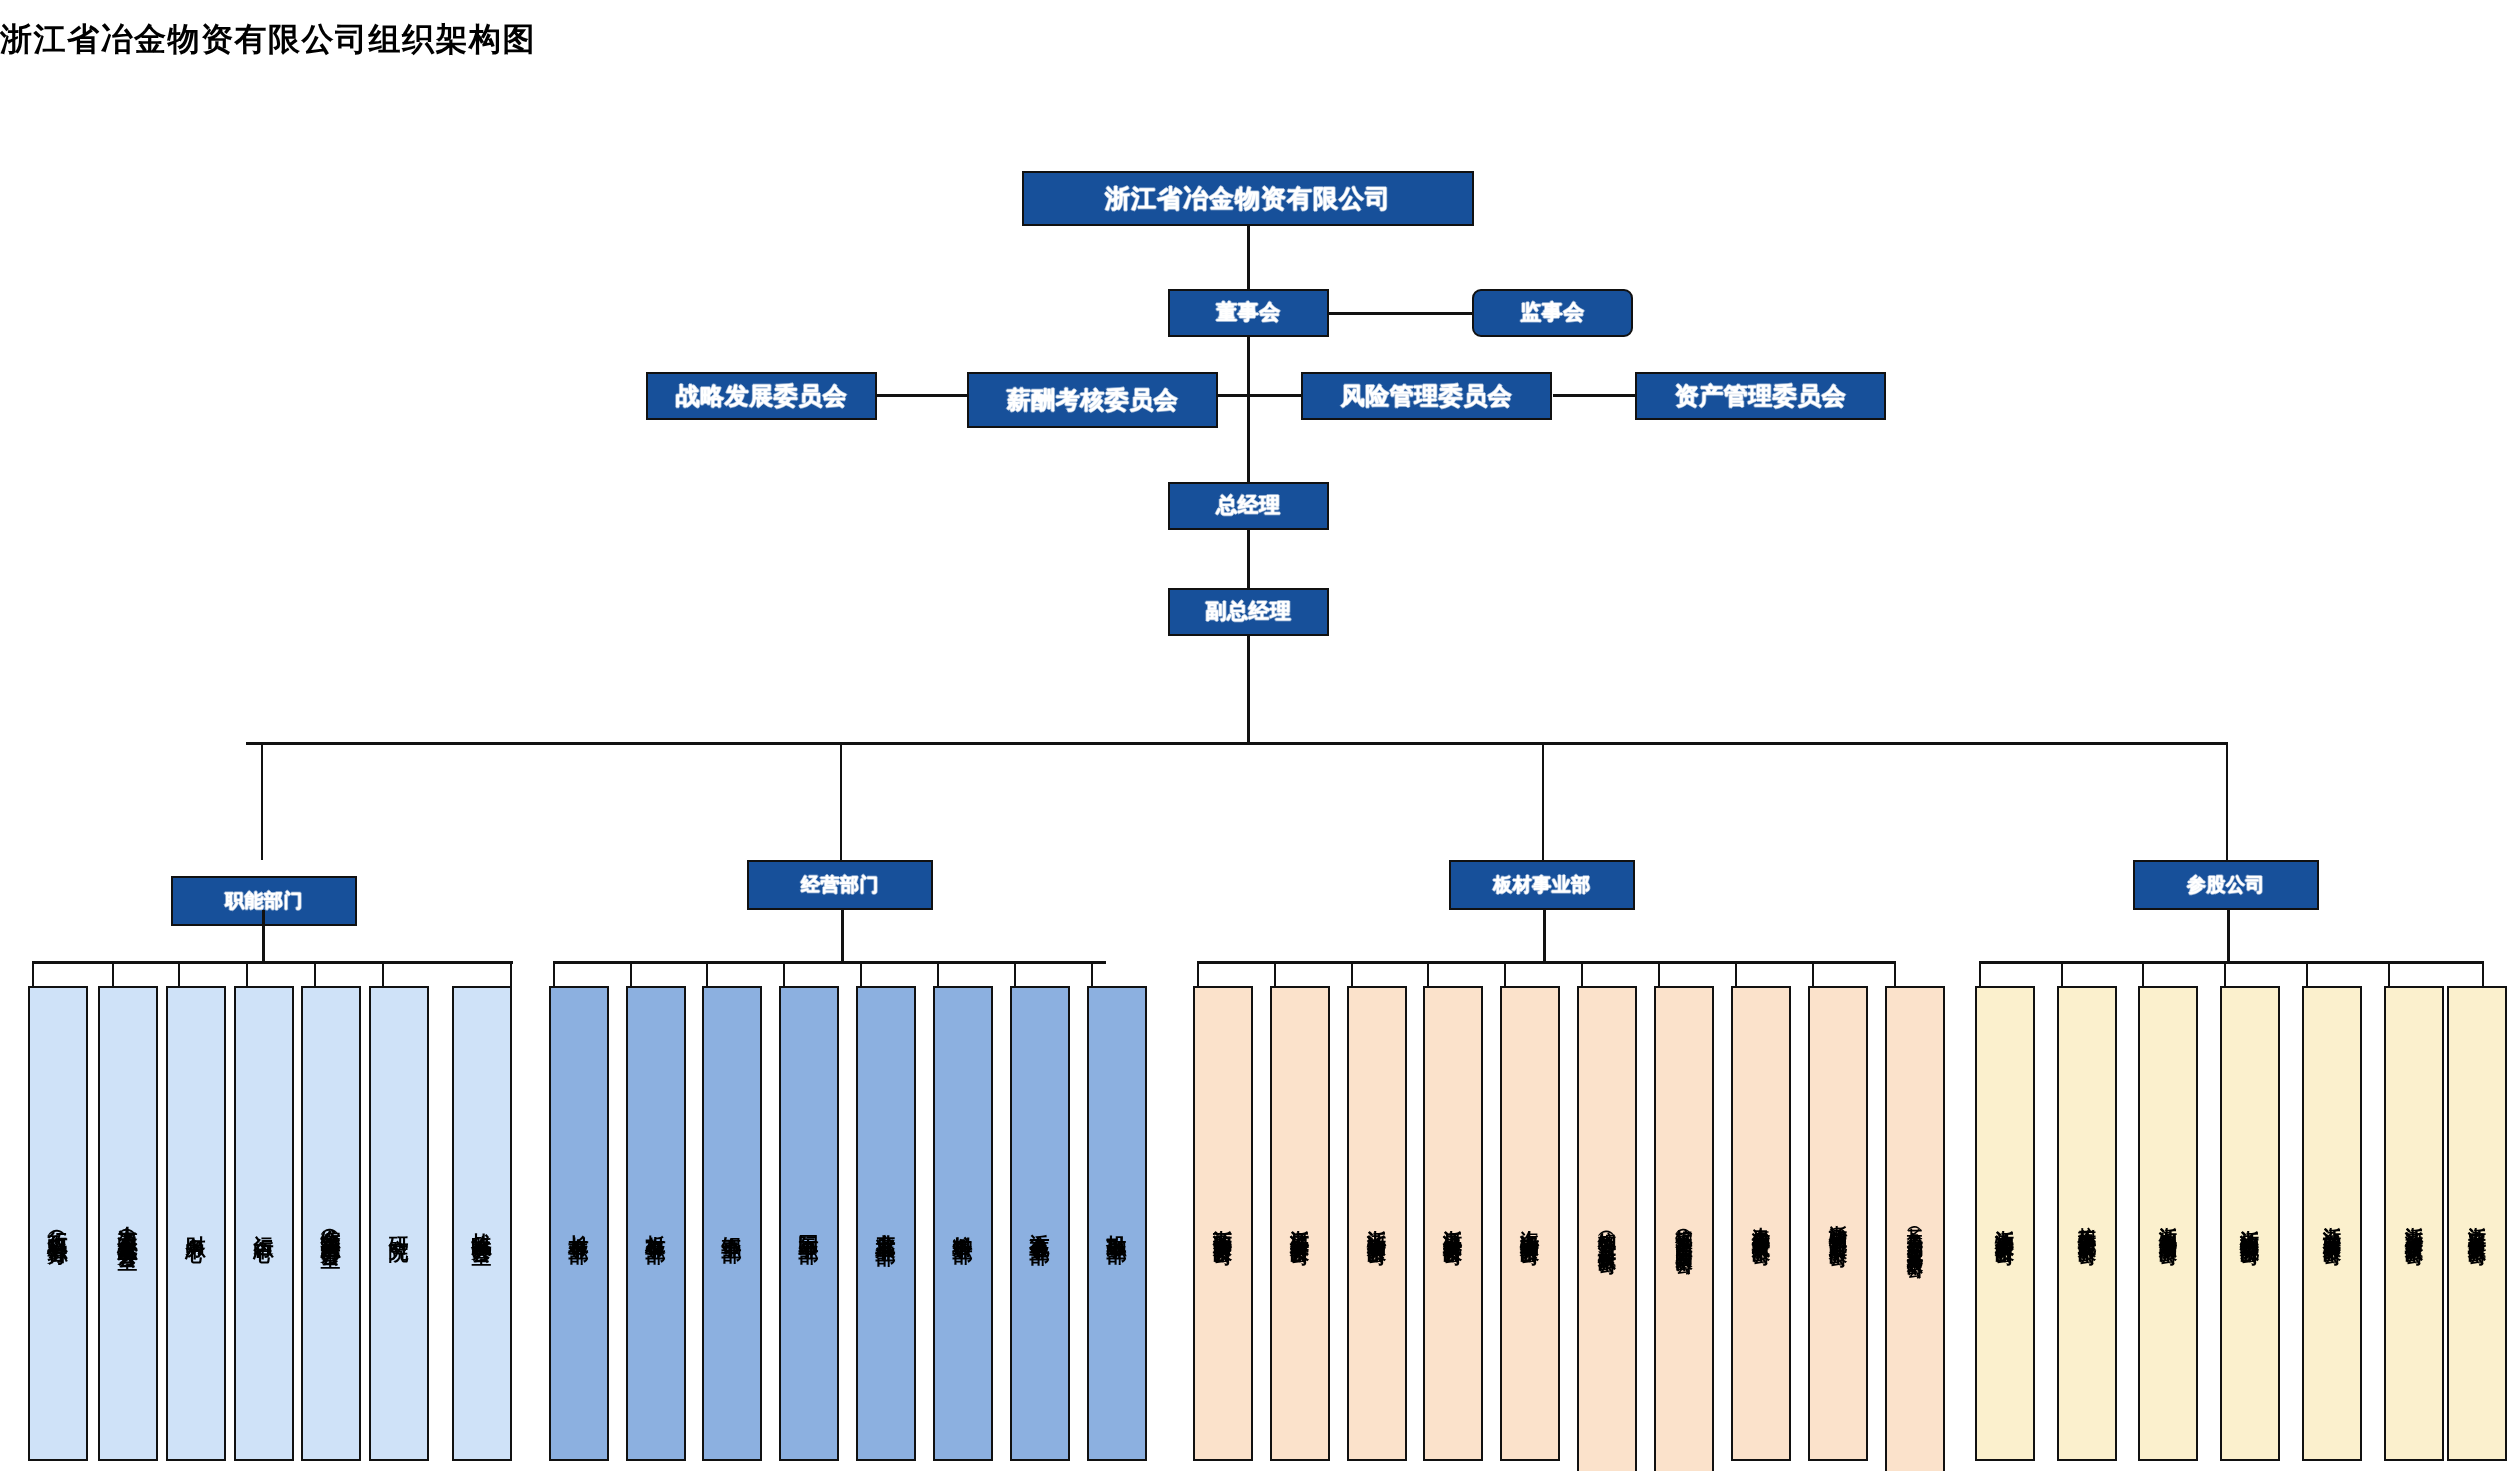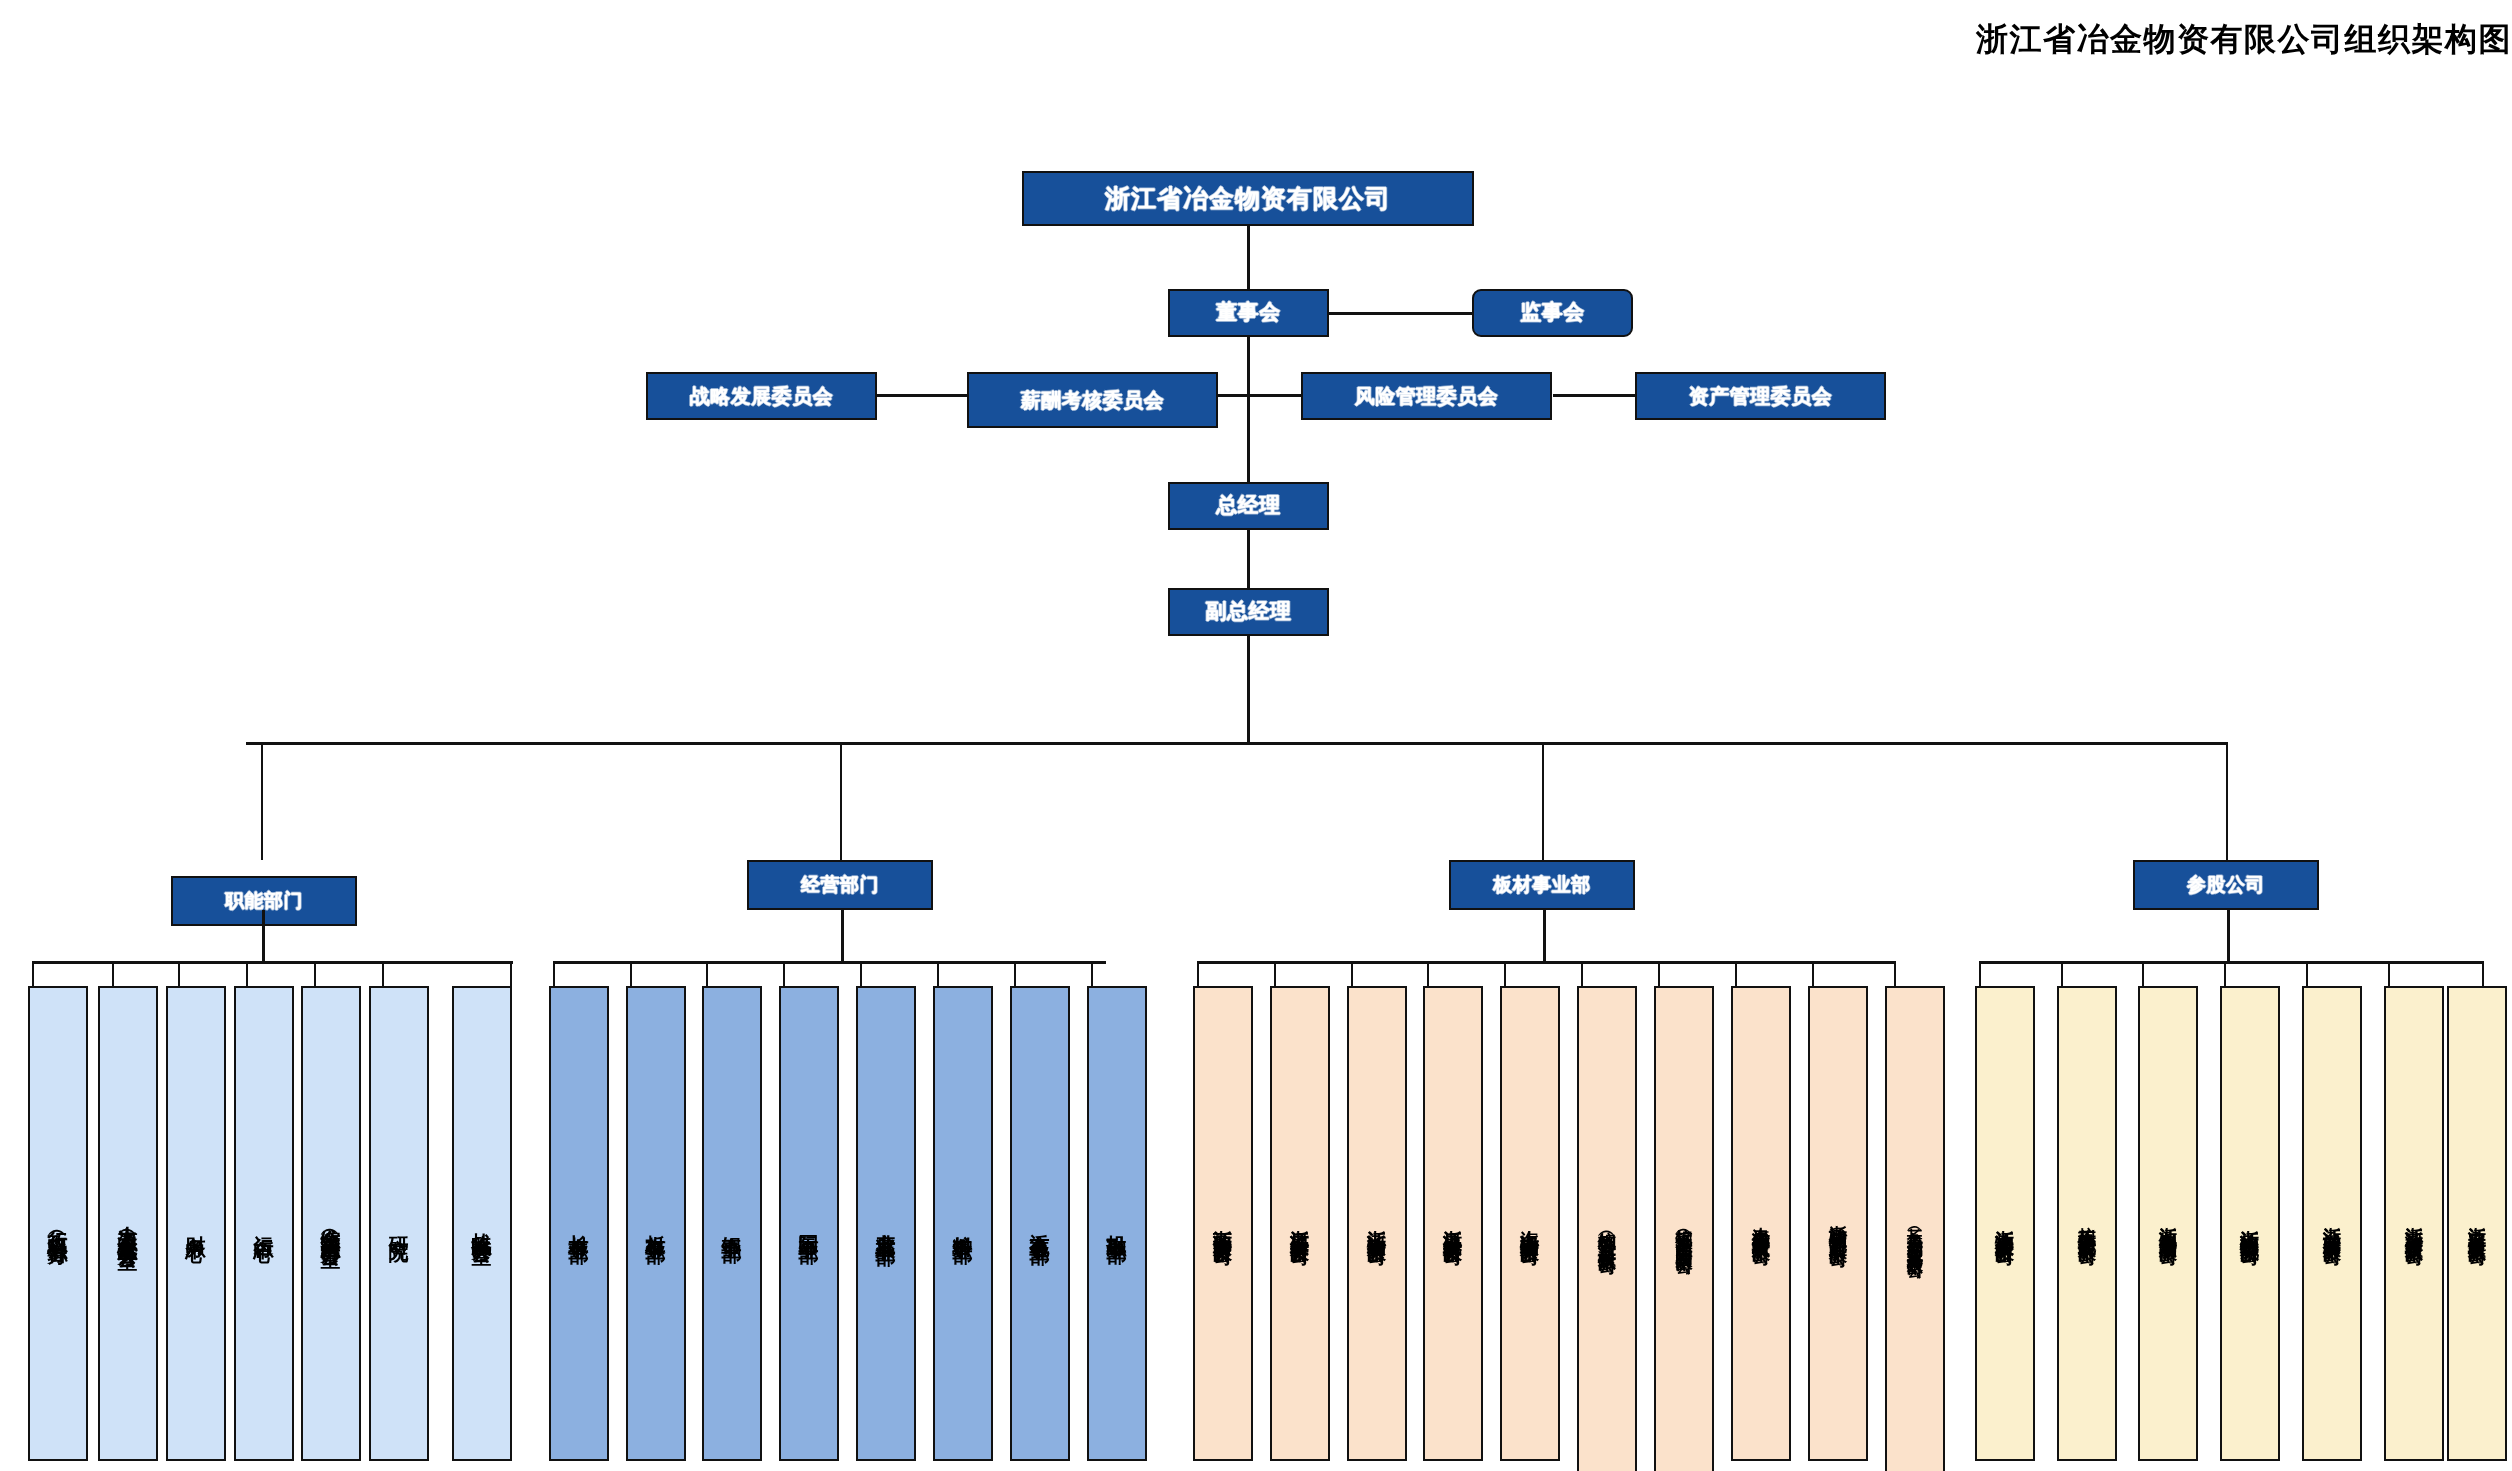--- a/index.html
+++ b/index.html
@@ -39,21 +39,21 @@
     color:#ffffff;
     font-weight:bold;
     text-shadow:
        1px 0 0 rgba(255,255,255,.55),
       -1px 0 0 rgba(255,255,255,.55),
        0 1px 0 rgba(255,255,255,.55),
        0 -1px 0 rgba(255,255,255,.55);
   }
   .node-root{font-size:25px;letter-spacing:1px;}
   .node-l2{font-size:21px;letter-spacing:0.5px;}
-  .node-cmt{font-size:20px;letter-spacing:0.5px;}
+  .node-cmt{font-size:24px;letter-spacing:0.5px;}
   .node-cat{font-size:19px;letter-spacing:0.5px;}
 
   
   .leaf{
     writing-mode:vertical-rl;
     text-orientation:upright;
     color:#000000;
     font-weight:bold;
     font-size:20px;
     letter-spacing:2px;
@@ -64,21 +64,21 @@
   .leaf-func{background:#cfe2f8;}
   .leaf-biz{background:#8cb0e0;}
   .leaf-hold{background:#fbe2cb;}
   .leaf-equity{background:#fbf0cd;}
 
   
   #page-title{
     position:absolute;
     left:0;right:0;
     top:18px;
-    text-align:right;
+    text-align:left;
     font-size:32px;
     font-weight:bold;
     color:#000000;
     letter-spacing:1.5px;
   }
 </style>
 </head>
 <body>
 
 <div id="chart">

